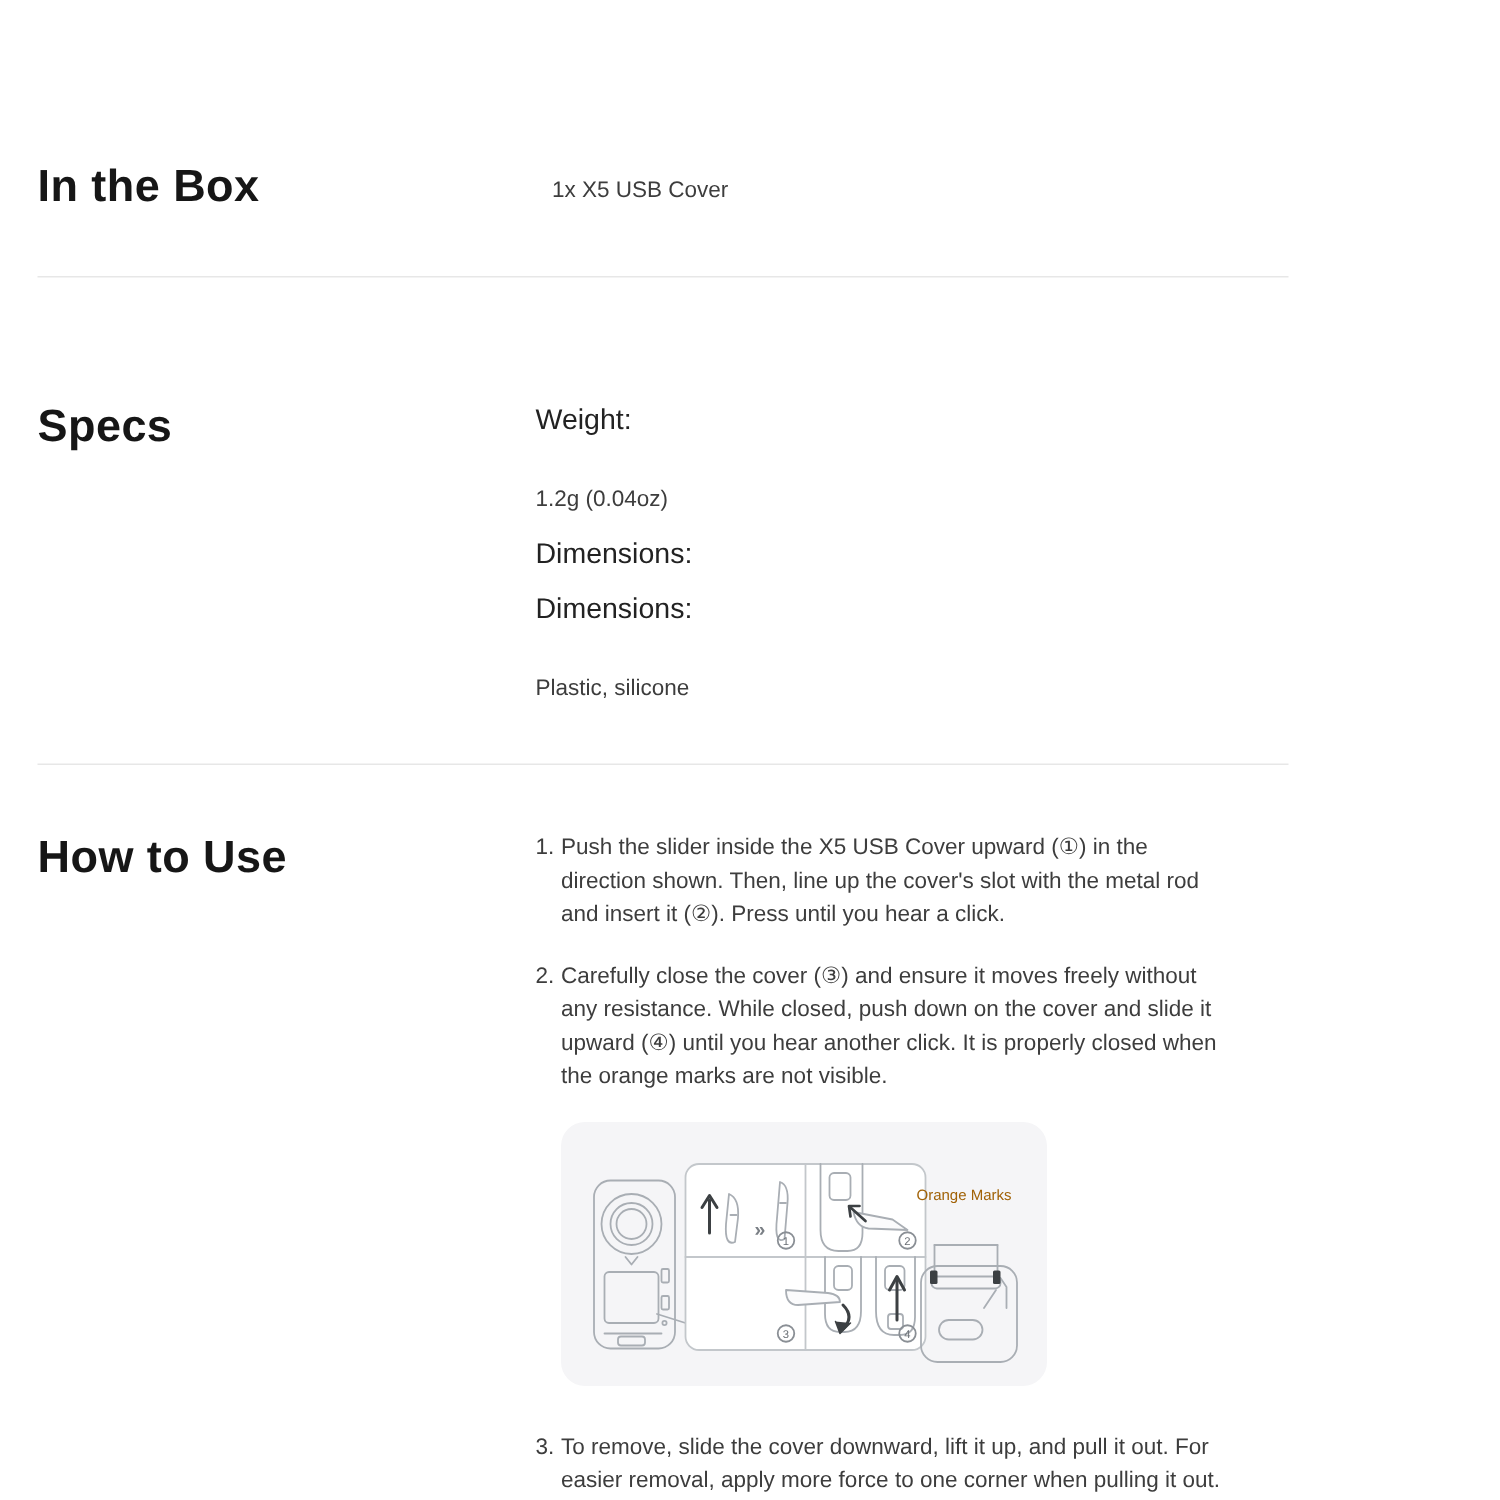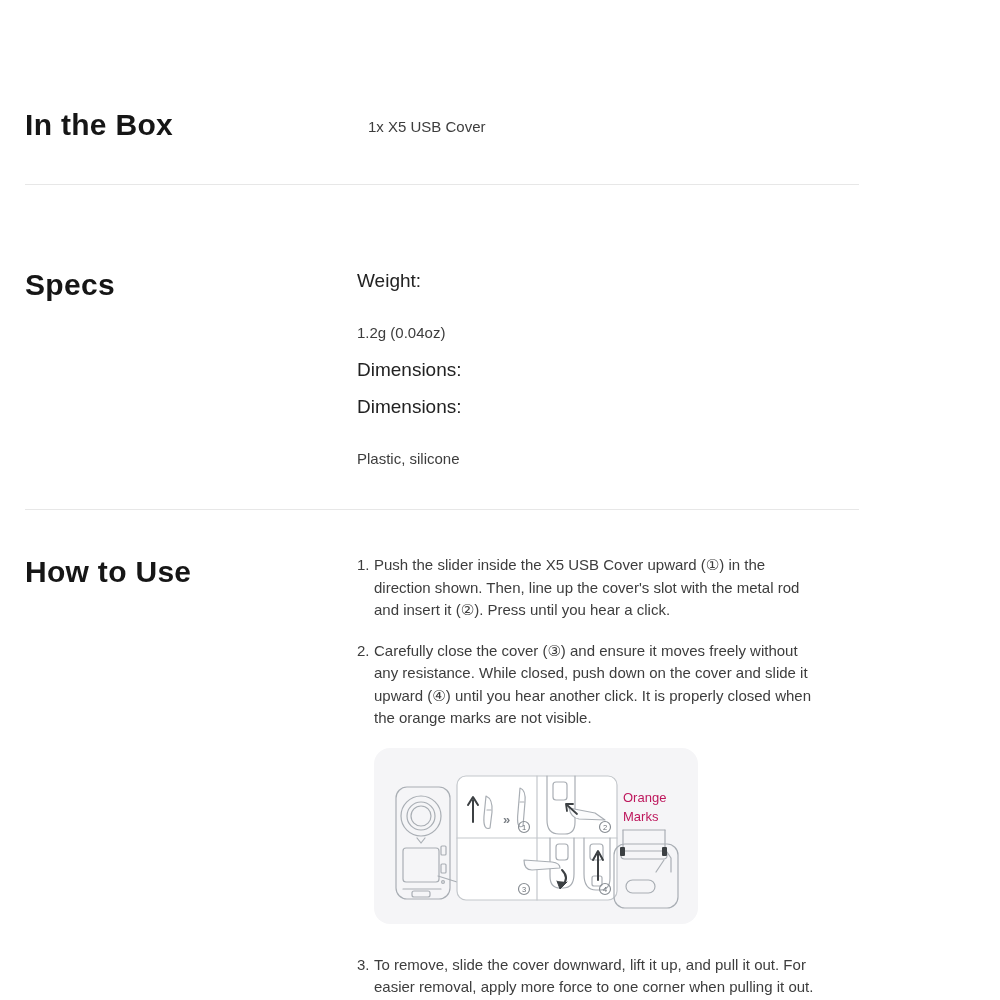--- a/index.html
+++ b/index.html
@@ -51,26 +51,26 @@
     width: 324px;
     height: 176px;
     background: #f5f5f7;
     border-radius: 16px;
     margin: 17px 0 30px 17px;
     overflow: hidden;
   }
   .illustration svg { display: block; }
   .orange-marks-label {
     position: absolute;
-    left: 249px;
+    left: 237px;
     top: 40px;
     width: 80px;
-    font-size: 13px;
+    font-size: 10px;
     line-height: 19px;
-    color: #be185d;
+    color: #a16207;
   }
 </style>
 </head>
 <body>
 
 <div class="page">
 
   <section class="section sec-box">
     <div class="col-left">
       <h2 class="section-title">In the Box</h2>

